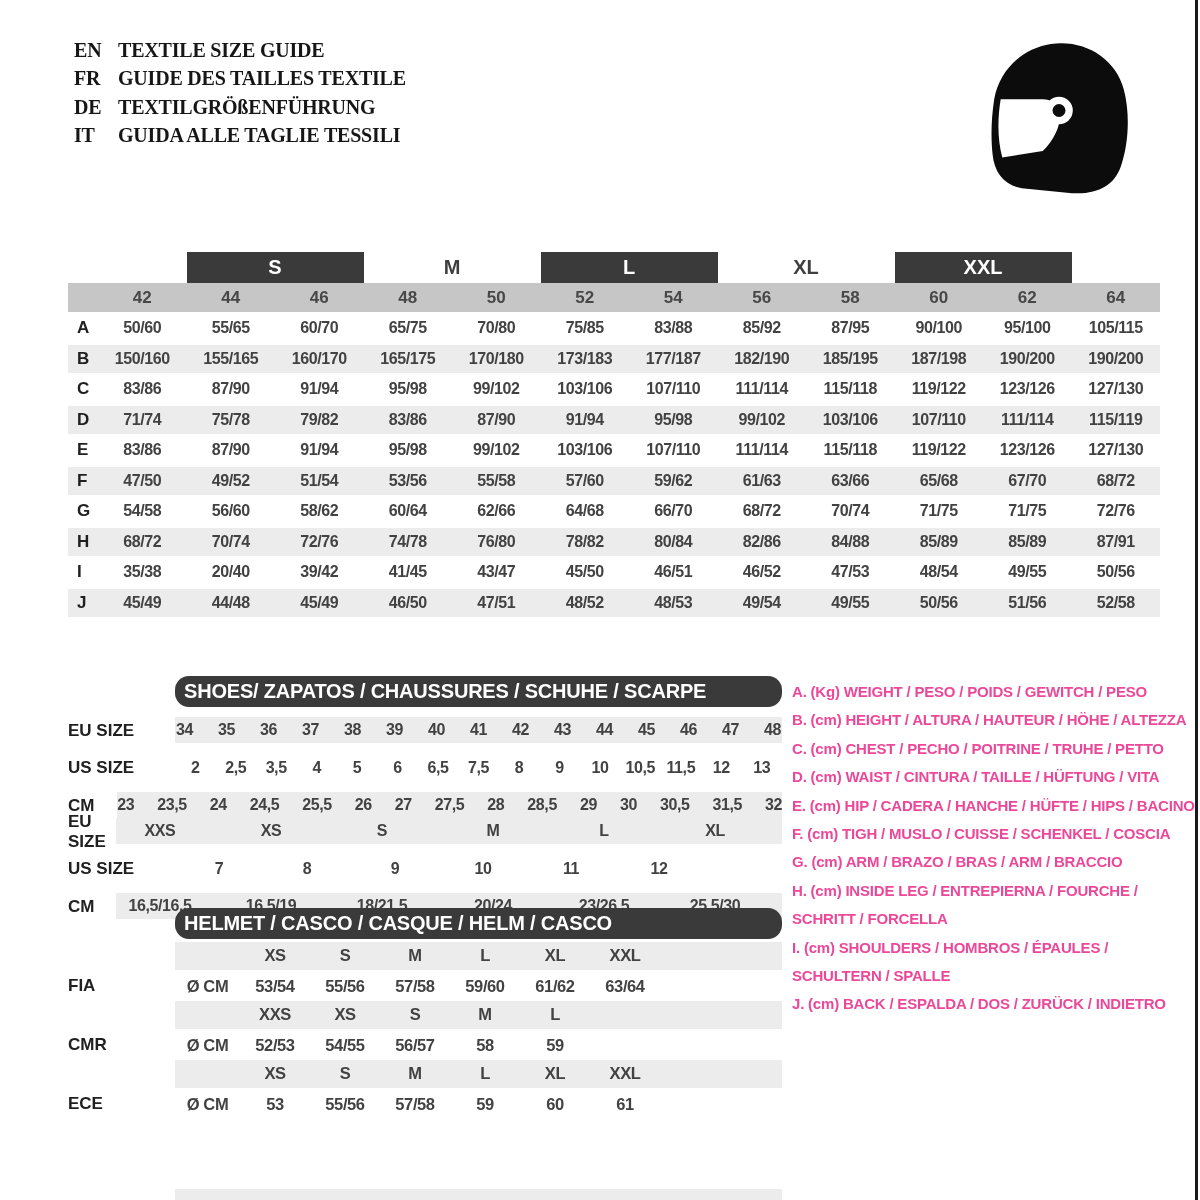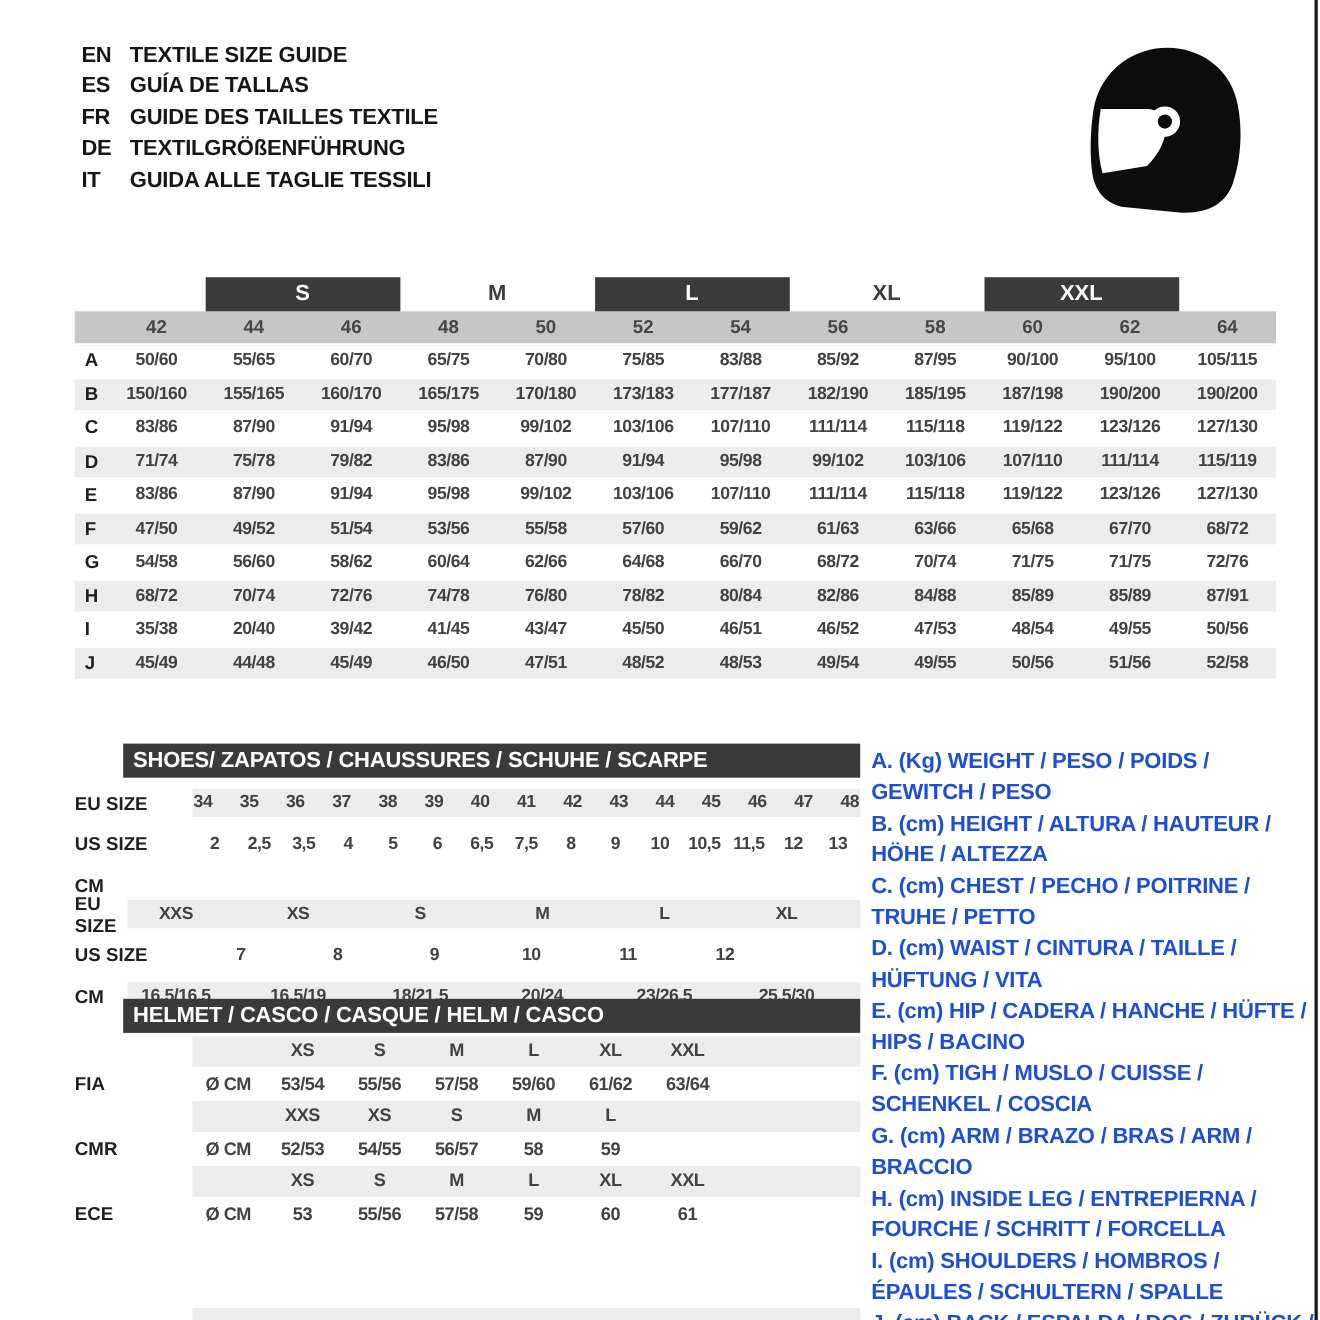--- a/index.html
+++ b/index.html
@@ -11,71 +11,67 @@
   }
   html,body{margin:0;padding:0;}
   body{
     width:1200px;height:1200px;position:relative;overflow:hidden;
     background:#ffffff;
     font-family:"Liberation Sans", sans-serif;
     font-weight:700;
     color:var(--txt);
   }
   
-  .titles{position:absolute;left:74px;top:36px;}
+  .titles{position:absolute;left:74px;top:36px;font-family:Liberation Serif, serif;}
   .title-row{display:flex;height:28.5px;align-items:center;font-size:20px;color:var(--ink);letter-spacing:-0.2px;}
   .lang-code{width:44px;}
   
   .helmet-icon{position:absolute;left:975px;top:36px;width:168px;height:162px;}
   
   .textile{position:absolute;left:68px;top:252px;width:1092px;}
   .t-grid{display:grid;grid-template-columns:30px repeat(12,1fr);}
   .letters-row{height:31px;}
   .size-letter{display:flex;align-items:center;justify-content:center;font-size:20px;}
   .size-letter.dark{background:var(--dark);color:#fff;}
   .size-letter.plain{color:var(--txt);}
   .numeric-row{height:31px;background:var(--band);border-bottom:2px solid #fff;box-sizing:border-box;}
   .numeric-cell{display:flex;align-items:center;justify-content:center;font-size:17px;color:#474747;}
   .data-row{height:30.5px;border-bottom:2px solid #fff;box-sizing:border-box;}
   .data-row.stripe{background:var(--stripe);}
   .letter-cell{display:flex;align-items:center;padding-left:9px;font-size:17px;color:#202020;}
   .value-cell{display:flex;align-items:center;justify-content:center;font-size:16px;letter-spacing:-0.4px;color:#424242;}
   
   .section{position:absolute;left:68px;width:714px;}
-  .sec-header{margin-left:44px;height:31px;background:var(--dark);color:#fff;font-size:20px;display:flex;align-items:center;padding-left:9px;letter-spacing:-0.2px;box-sizing:border-box;}
+  .sec-header{margin-left:107px;height:31px;background:var(--dark);color:#fff;font-size:20px;display:flex;align-items:center;padding-left:9px;letter-spacing:-0.2px;box-sizing:border-box;border-radius:14px;}
   .rows{margin-top:3px;}
   .sec-row{display:flex;height:27.5px;margin-top:10px;}
   .sec-row .label, .helmet-row .label{width:107px;display:flex;align-items:center;font-size:17px;color:#202020;}
   .cells{flex:1;display:grid;}
   .cells.shoes-cols{grid-template-columns:repeat(15,1fr);}
   .cells.gloves-cols{grid-template-columns:repeat(6,88px) 1fr;}
   .sec-row.striped .cells{background:var(--stripe);border-bottom:2px solid #fff;box-sizing:border-box;gap:23px;}
   .cell{display:flex;align-items:center;justify-content:center;font-size:16px;letter-spacing:-0.4px;color:#424242;}
   .helmet-row{display:flex;height:29.5px;}
   .helmet-cells{flex:1;display:grid;grid-template-columns:65px repeat(6,70px) 1fr;}
   .helmet-cells.striped{background:var(--stripe);border-bottom:2px solid #fff;box-sizing:border-box;}
   .helmet-cells .cell{font-size:16.5px;}
   
   .legend{position:absolute;left:792px;top:678px;width:404px;}
-  .legend-item{font-size:20px;line-height:28.4px;color:#1d4ed8;letter-spacing:-0.2px;}
+  .legend-item{font-size:15px;line-height:28.4px;color:#ec4899;letter-spacing:-0.2px;}
   
   .bottom-strip{position:absolute;left:175px;top:1189px;width:607px;height:11px;background:var(--stripe);}
   .right-edge{position:absolute;left:1195px;top:0;width:3px;height:1200px;background:#1a1a1a;}
 </style>
 </head>
 <body>
 
 <div class="titles">
     <div class="title-row">
       <span class="lang-code">EN</span>
       <span class="lang-title">TEXTILE SIZE GUIDE</span>
-    </div>
-    <div class="title-row">
-      <span class="lang-code">ES</span>
-      <span class="lang-title">GUÍA DE TALLAS</span>
     </div>
     <div class="title-row">
       <span class="lang-code">FR</span>
       <span class="lang-title">GUIDE DES TAILLES TEXTILE</span>
     </div>
     <div class="title-row">
       <span class="lang-code">DE</span>
       <span class="lang-title">TEXTILGRÖßENFÜHRUNG</span>
     </div>
     <div class="title-row">
@@ -306,20 +302,37 @@
           <div class="cell">9</div>
           <div class="cell">10</div>
           <div class="cell">10,5</div>
           <div class="cell">11,5</div>
           <div class="cell">12</div>
           <div class="cell">13</div>
         </div>
       </div>
       <div class="sec-row striped">
         <div class="label">CM</div>
+        <div class="cells shoes-cols">
+          <div class="cell">23</div>
+          <div class="cell">23,5</div>
+          <div class="cell">24</div>
+          <div class="cell">24,5</div>
+          <div class="cell">25,5</div>
+          <div class="cell">26</div>
+          <div class="cell">27</div>
+          <div class="cell">27,5</div>
+          <div class="cell">28</div>
+          <div class="cell">28,5</div>
+          <div class="cell">29</div>
+          <div class="cell">30</div>
+          <div class="cell">30,5</div>
+          <div class="cell">31,5</div>
+          <div class="cell">32</div>
+        </div>
       </div>
     </div>
 </div>
 
 <div class="section" style="top:808px">
   <div class="rows">
       <div class="sec-row striped">
         <div class="label">EU SIZE</div>
         <div class="cells gloves-cols">
           <div class="cell">XXS</div>

